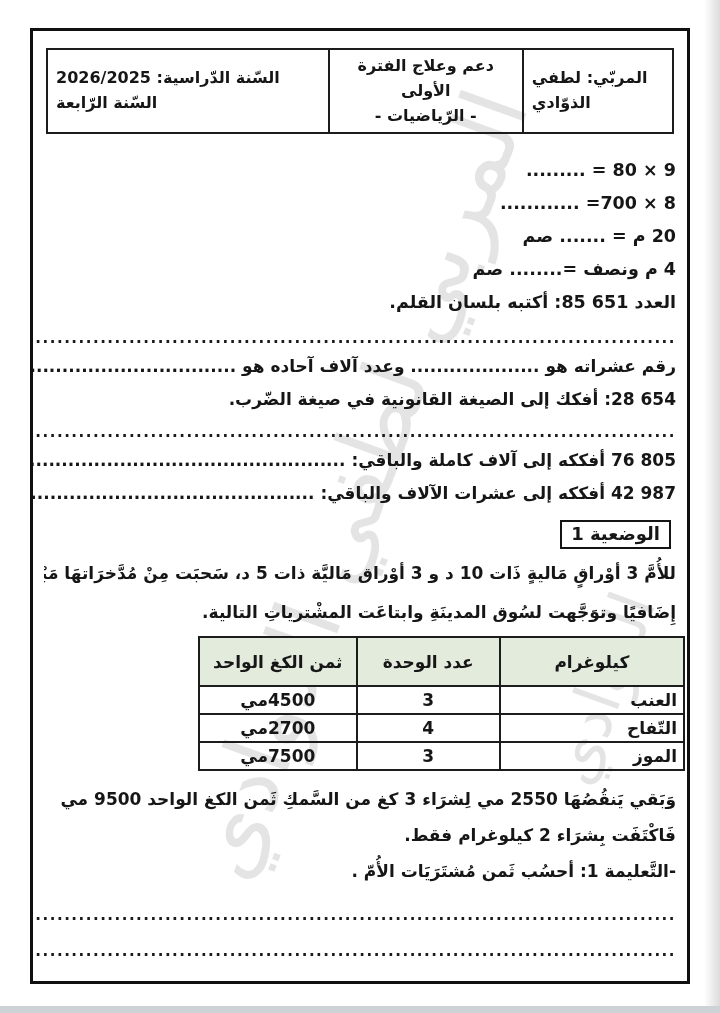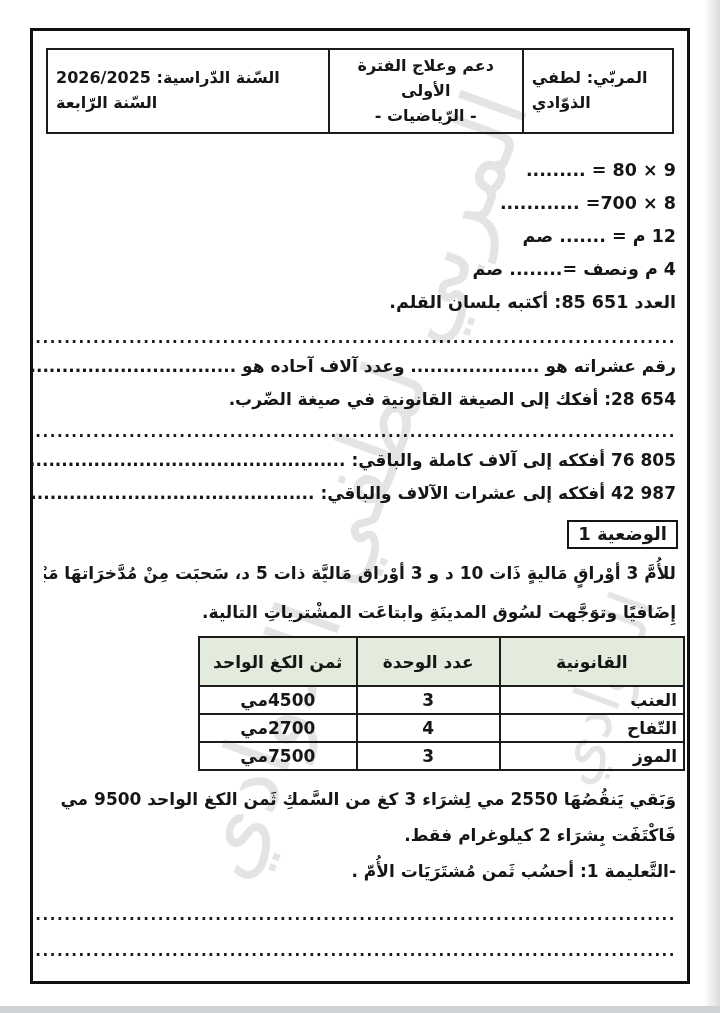--- a/index.html
+++ b/index.html
@@ -53,21 +53,21 @@
     font-size:17px; font-weight:700; line-height:33px;
     padding:0 11px; white-space:nowrap; overflow:hidden;
   }
   .dotline{
     padding:0 11px; font-size:15px; font-weight:700; letter-spacing:1.5px;
     line-height:24px; white-space:nowrap; overflow:hidden; color:#1a1a1a;
   }
   .dotline.sp-a{ margin-top:7px; }
   .dotline.sp-b{ margin-top:4px; }
   
-  .sit-title-wrap{ margin:10px 9px 0; }
+  .sit-title-wrap{ margin:10px 16px 0; }
   .sit-title-box{
     display:inline-block; border:2.5px solid #141414;
     padding:1px 9px 3px; font-size:18px; font-weight:700;
   }
   .para{ padding:0 11px; margin-top:5px; font-size:17px; font-weight:700; }
   .para > div{ line-height:39px; white-space:nowrap; overflow:hidden; }
   
   table.purchases{
     border-collapse:collapse; table-layout:fixed;
     width:487px; margin:4px 2px 0 auto;
@@ -118,21 +118,21 @@
           <div>السّنة الدّراسية: 2026/2025</div>
           <div>السّنة الرّابعة</div>
         </td>
       </tr>
     </tbody>
       </table>
 
     <div class="mental">
       <div class="m-line">9 × 80 = .........</div>
       <div class="m-line">8 × 700= ............</div>
-      <div class="m-line">12 م = ....... صم</div>
+      <div class="m-line">20 م = ....... صم</div>
       <div class="m-line">4 م ونصف =........ صم</div>
       <div class="m-line">العدد 85&nbsp;651: أكتبه بلسان القلم.</div>
     </div>
 
     <div class="dotline sp-a">........................................................................................................................................</div>
     <div class="t-line">رقم عشراته هو .................... وعدد آلاف آحاده هو ............................................................</div>
     <div class="t-line">28&nbsp;654: أفكك إلى الصيغة القانونية في صيغة الضّرب.</div>
     <div class="dotline sp-b">........................................................................................................................................</div>
     <div class="t-line">76&nbsp;805 أفككه إلى آلاف كاملة والباقي: ....................................................................</div>
     <div class="t-line">42&nbsp;987 أفككه إلى عشرات الآلاف والباقي: ....................................................................</div>
@@ -147,21 +147,21 @@
     </div>
 
     <table class="purchases">
       <colgroup>
           <col class="c-item">
           <col class="c-qty">
           <col class="c-price">
         </colgroup>
       <thead>
         <tr>
-          <th>القانونية</th>
+          <th>كيلوغرام</th>
           <th>عدد الوحدة</th>
           <th>ثمن الكغ الواحد</th>
         </tr>
       </thead>
       <tbody>
         <tr>
           <td class="item-name">العنب</td>
           <td class="item-qty">3</td>
           <td class="item-price">4500مي</td>
         </tr>

